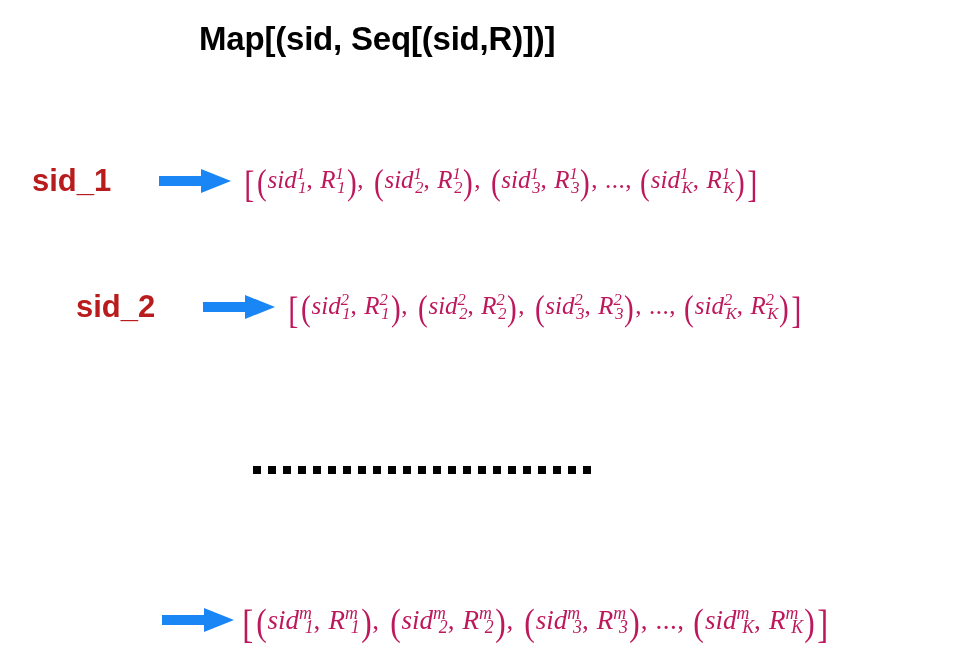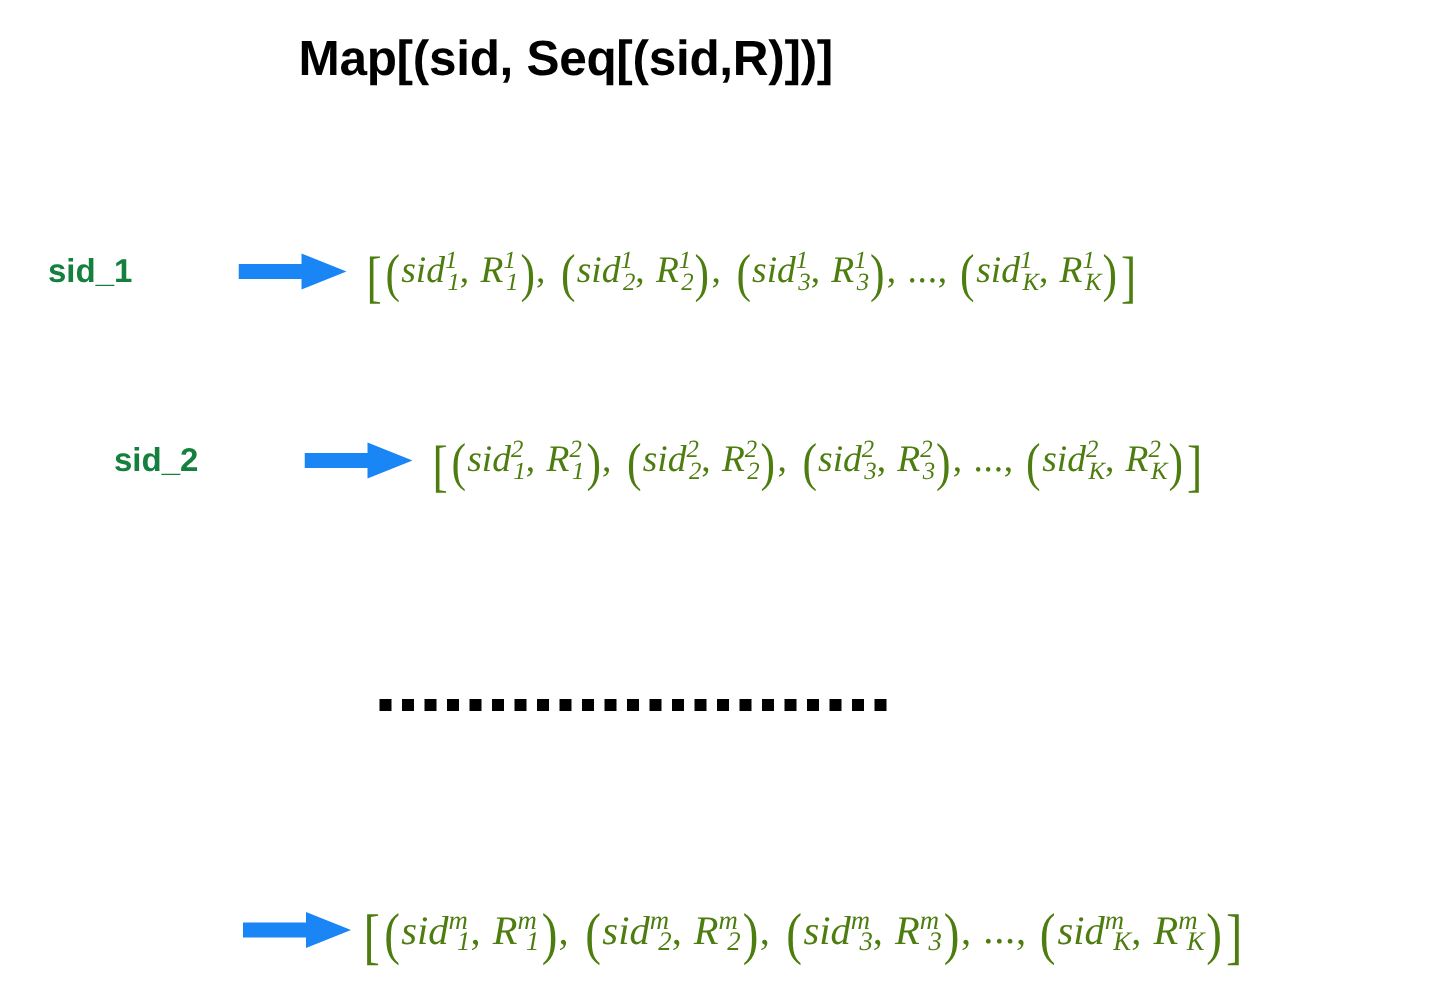--- a/index.html
+++ b/index.html
@@ -50,42 +50,42 @@
   }
   .row-1 { top: 155px; }
   .row-2 { top: 281px; margin-left: 44px; }
   .row-3 { top: 594px; }
 
   .row-key {
     position: absolute;
     left: 32px;
     font-family: "Liberation Sans", sans-serif;
     font-weight: bold;
-    font-size: 22px;
+    font-size: 31px;
     line-height: 52px;
-    color: #15803d;
+    color: #b91c1c;
     white-space: nowrap;
   }
 
   
   .arrow {
     position: absolute;
     left: 159px;
     top: 12px;
     width: 72px;
     height: 28px;
     display: block;
   }
   .row-3 .arrow { left: 162px; }
 
   
   .math {
     position: absolute;
     font-family: "Liberation Serif", "DejaVu Serif", serif;
-    color: #4d7c0f;
+    color: #be185d;
     white-space: nowrap;
     font-size: 25px;
     line-height: 52px;
   }
   .row-1 .math, .row-2 .math {
     left: 243px;
     font-size: 25px;
   }
   .row-3 .math {
     left: 241px;

